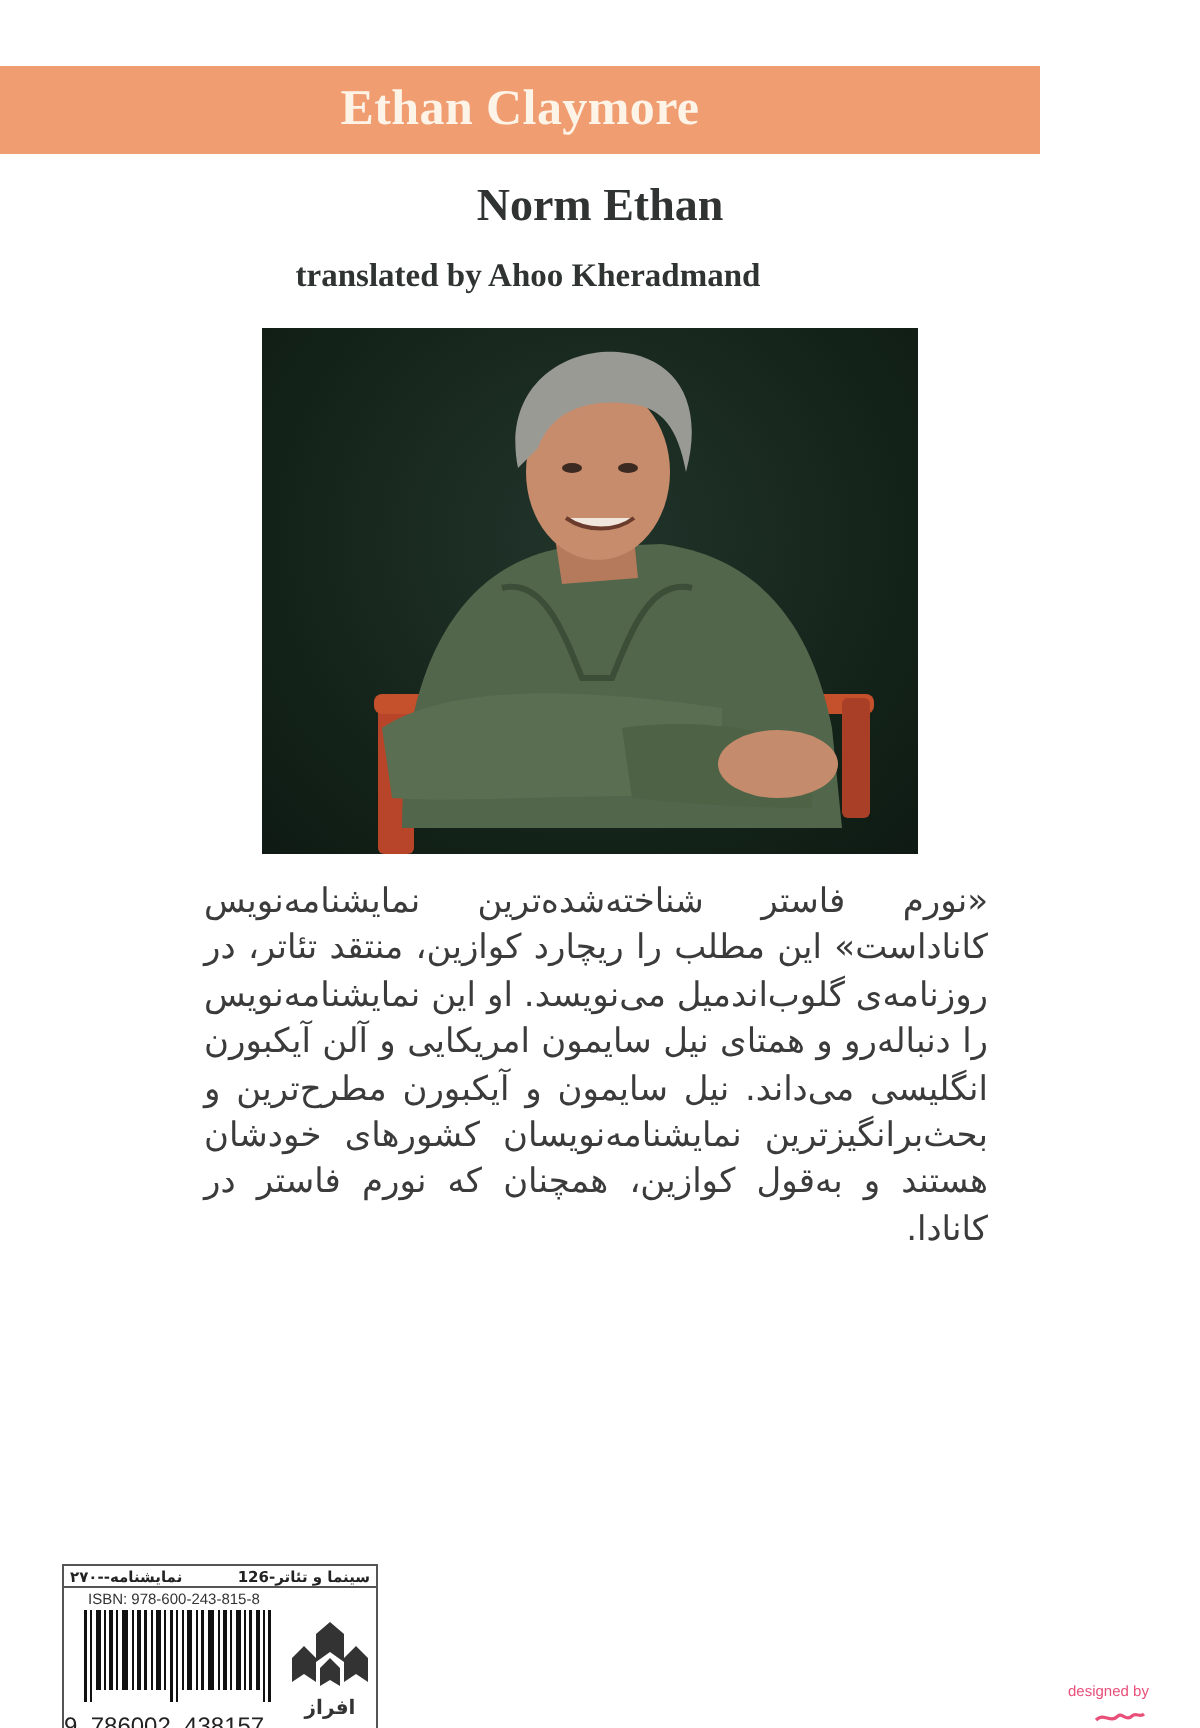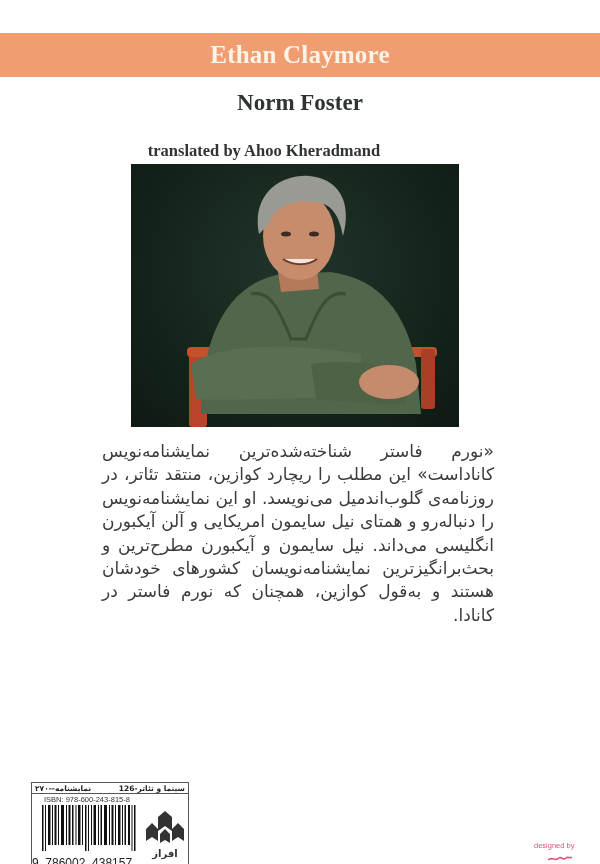--- a/index.html
+++ b/index.html
@@ -2,34 +2,34 @@
 <html><head>
 <meta charset="utf-8">
 <style>
   html, body { margin: 0; padding: 0; }
   body {
     width: 600px; height: 864px; overflow: hidden;
     background: #ffffff; position: relative;
     font-family: "Liberation Serif", serif;
   }
   .banner {
-    position: absolute; left: 0; top: 33px; width: 600px; height: 44px;
+    position: absolute; left: 0; top: 33px; width: 520px; height: 44px;
     background: #f09d72;
     display: flex; align-items: center; justify-content: center;
   }
   .banner-title {
     color: #fdf3e6; font-weight: bold; font-size: 25px; letter-spacing: 0.2px;
     font-family: "Liberation Serif", serif;
   }
   .author {
     position: absolute; left: 0; top: 90px; width: 600px; text-align: center;
     color: #2f3433; font-weight: bold; font-size: 23px;
   }
   .translator {
-    position: absolute; left: 0; top: 141px; width: 528px; text-align: center;
+    position: absolute; left: 0; top: 128px; width: 528px; text-align: center;
     color: #2f3433; font-weight: bold; font-size: 16.5px;
   }
   .photo {
     position: absolute; left: 131px; top: 164px; width: 328px; height: 263px;
     background: radial-gradient(ellipse at 50% 40%, #22352b 0%, #132219 70%, #0e1a13 100%);
     overflow: hidden;
   }
   .photo svg { display: block; }
   .blurb {
     position: absolute; left: 102px; top: 440px; width: 392px;
@@ -69,21 +69,21 @@
   }
   .designer-sig { position: absolute; left: 547px; top: 853px; }
 </style>
 </head>
 <body>
 
 <div class="banner">
   <span class="banner-title">Ethan Claymore</span>
 </div>
 
-<div class="author">Norm Foster</div>
+<div class="author">Norm Ethan</div>
 <div class="translator">translated by Ahoo Kheradmand</div>
 
 <div class="photo">
   <svg width="328" height="263" viewBox="0 0 328 263">
 
     <rect x="58" y="185" width="18" height="78" rx="3" fill="#b8452a"></rect>
     <rect x="56" y="183" width="250" height="10" rx="4" fill="#c4502c"></rect>
     <rect x="290" y="185" width="14" height="60" rx="3" fill="#a93f26"></rect>
 
     <path d="M70 250 C70 175 95 120 150 110 L200 108 C250 115 275 150 285 200 L290 250 Z" fill="#51664a"></path>

